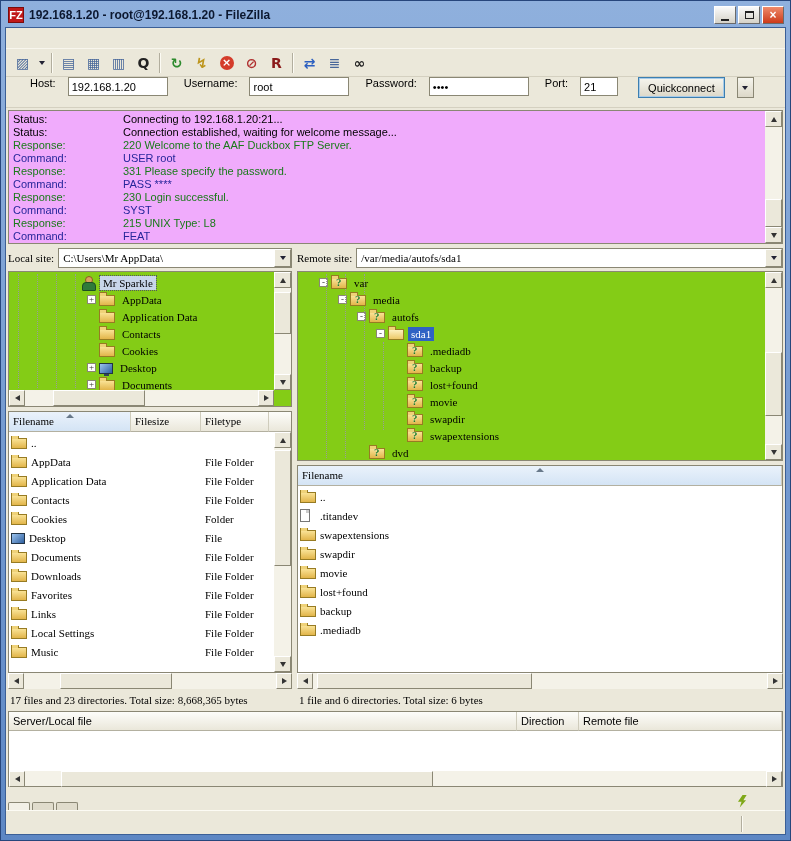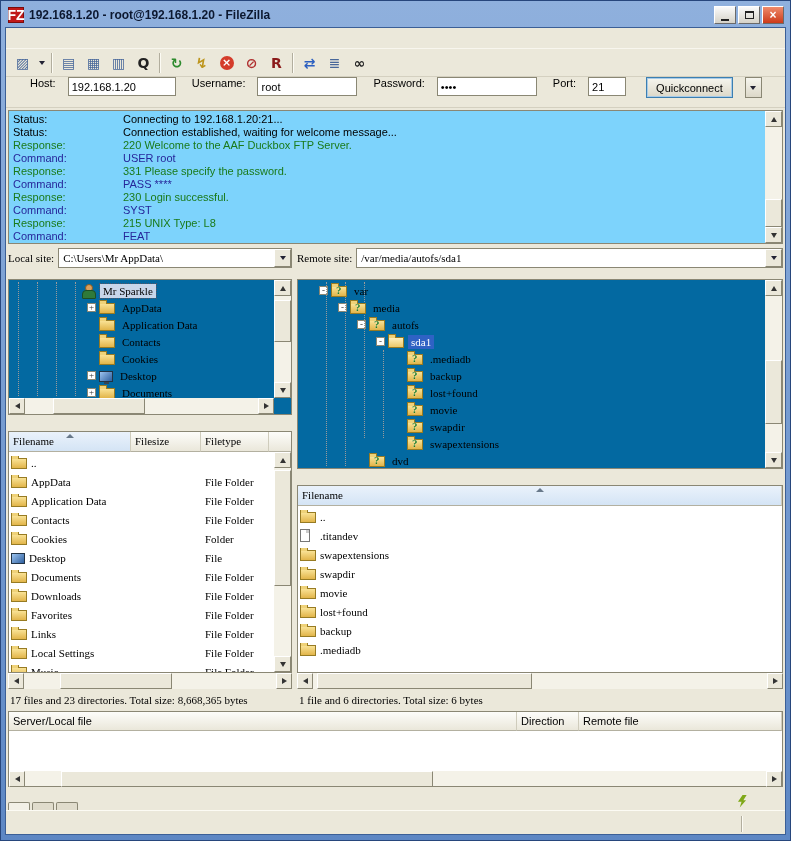--- a/index.html
+++ b/index.html
@@ -5,21 +5,21 @@
   * { margin:0; padding:0; box-sizing:border-box; }
   html,body { background:#d8d8d8; }
   body { font-family:"Liberation Sans","DejaVu Sans",sans-serif; font-size:11px; color:#000; }
 
   .window { width:791px; height:841px; background:linear-gradient(180deg,#8fb0dd,#5d87c4);
             border:1px solid #27467c; padding:0 4px 5px 4px; display:flex; flex-direction:column; overflow:hidden; }
 
   
   .titlebar { height:26px; flex:none; display:flex; align-items:center; gap:5px; padding:2px 2px 0 3px; }
   .app-logo { width:16px; height:16px; flex:none; background:#c01818; border:1px solid #7a0c0c; color:#fff;
-              font-size:14px; font-weight:bold; display:flex; align-items:center; justify-content:center; }
+              font-size:11px; font-weight:bold; display:flex; align-items:center; justify-content:center; }
   .title-text { flex:1; font-size:12px; font-weight:bold; color:#0c1830; white-space:nowrap; overflow:hidden; }
   .title-btns { display:flex; gap:2px; margin-left:auto; }
   .tbn { width:22px; height:18px; border:1px solid; border-color:#fff #6a6a6a #6a6a6a #fff;
          background:linear-gradient(#fafafa,#d5d2c8); display:flex; align-items:center; justify-content:center; }
   .tbn.close { background:linear-gradient(#ef8a6a,#cc3a1a); color:#fff; font-weight:bold; font-size:12px; line-height:10px; }
   .glyph-min { width:8px; height:2px; background:#222; margin-top:9px; }
   .glyph-max { width:9px; height:8px; border:1px solid #222; border-top-width:2px; }
 
   
   .client { flex:1; min-height:0; background:#ebe8da; border:1px solid #3b5f96; display:flex; flex-direction:column; }
@@ -38,28 +38,28 @@
   .c-green .glyph{color:#2e8b2e;font-weight:bold} .c-gold .glyph{color:#bd951c;font-weight:bold}
   .c-red .glyph{color:#b03030;font-weight:bold} .c-maroon .glyph{color:#8b1a1a;font-weight:bold}
   .c-blue .glyph{color:#2b5fc0;font-weight:bold}
   .c-redcircle .glyph{background:#d43c2a;color:#fff;border-radius:50%;width:14px;height:14px;line-height:13px;
                       text-align:center;font-weight:bold;font-size:11px;}
 
   
   .quickbar { height:31px; flex:none; display:flex; gap:12px; padding:0 20px; border-bottom:1px solid #d4d0c0; }
   .qc-label { margin-left:4px; }
   .qc-input { height:19px; border:1px solid #8a8774; background:#fff; padding:0 3px; font:inherit; }
-  .w-host{width:108px} .w-user{width:100px} .w-pass{width:100px} .w-port{width:38px}
+  .w-host{width:100px} .w-user{width:100px} .w-pass{width:100px} .w-port{width:38px}
   .qc-btn { margin-left:8px; height:21px; padding:0 9px; font:inherit; background:linear-gradient(#f6f5ee,#dcd8c8);
             border:1px solid #3c7fb1; box-shadow:0 0 0 1px #a8cbe8 inset; }
   .qc-drop { width:17px; height:21px; background:linear-gradient(#f6f5ee,#dcd8c8); border:1px solid #8a8774;
              display:flex; align-items:center; justify-content:center; }
 
   
-  .log { flex:none; height:134px; margin:2px; background:#7dd3fc; border:1px solid #8a8774; position:relative;
+  .log { flex:none; height:134px; margin:2px; background:#f0abfc; border:1px solid #8a8774; position:relative;
          overflow:hidden; padding:2px 20px 2px 4px; font-size:11px; }
   .log-line { display:flex; line-height:13px; white-space:nowrap; }
   .log-label { width:110px; flex:none; }
   .log-line.status{color:#000} .log-line.response{color:#1a7a1a} .log-line.command{color:#26269a}
 
   
   .bevel { background:#ebe8da; border:1px solid; border-color:#fff #8a8774 #8a8774 #fff; }
   .vsb { position:absolute; top:0; right:0; bottom:0; width:17px; background:#f4f2e8; }
   .vsb .sbtn { position:absolute; left:0; width:17px; height:16px; display:flex; align-items:center; justify-content:center; }
   .vsb .up{top:0} .vsb .dn{bottom:0}
@@ -76,21 +76,21 @@
   
   .panes { flex:1; min-height:0; display:flex; gap:5px; padding:0 2px;font-family:Liberation Serif, serif; }
   .col { display:flex; flex-direction:column; min-width:0; }
   .col.left { width:284px; flex:none; }
   .col.right { flex:1; }
   .site-row { height:23px; flex:none; display:flex; align-items:center; gap:4px; }
   .combo { flex:1; height:20px; background:#fff; border:1px solid #8a8774; display:flex; align-items:center;
            padding-left:4px; white-space:nowrap; overflow:hidden; }
   .combo-btn { margin-left:auto; width:17px; height:18px; flex:none; display:flex; align-items:center; justify-content:center; }
 
-  .tree { position:relative; flex:none; background:#0369a1; border:1px solid #8a8774; margin-top:10px; overflow:hidden; }
+  .tree { position:relative; flex:none; background:#84cc16; border:1px solid #8a8774; margin-top:2px; overflow:hidden; }
   .tree.local { height:136px; }
   .tree.remote { height:190px; }
   .tree-rows { padding:2px 18px 2px 0; }
   .tree-row { height:17px; display:flex; align-items:center; white-space:nowrap; }
   .indent { flex:none; height:1px; }
   .expander { flex:none; width:9px; height:9px; border:1px solid #8a8774; background:#fff; font-size:9px; line-height:7px;
               text-align:center; margin-right:3px; color:#333; }
   .expander:empty { visibility:hidden; }
   .tree-label { padding:1px 3px; }
   .sel .tree-label { background:#2f62c4; color:#fff; }
@@ -109,21 +109,21 @@
       font-weight:bold; font-size:11px; text-shadow:0 0 1px #fff; }
   .icon[data-icon="file"] { width:10px; height:13px; background:#fff; border:1px solid #777; margin:0 10px 0 0; }
   .icon[data-icon="file"]::before { content:""; position:absolute; right:0; top:0; width:3px; height:3px; background:#ccc; }
   .icon[data-icon="desktop"] { width:14px; height:11px; border:1px solid #234; background:linear-gradient(135deg,#9cc4f0,#2e5f9e); margin-top:1px; }
   .icon[data-icon="desktop"]::after { content:""; position:absolute; left:4px; bottom:-3px; width:5px; height:2px; background:#345; }
   .icon[data-icon="user"] { }
   .icon[data-icon="user"]::before { content:""; position:absolute; left:5px; top:-1px; width:6px; height:6px; border-radius:50%; background:#d9a05e; border:1px solid #8a5a20; }
   .icon[data-icon="user"]::after { content:""; position:absolute; left:2px; top:5px; width:12px; height:7px; border-radius:4px 4px 1px 1px; background:#2f7a3a; border:1px solid #1d4d24; }
 
   
-  .list { flex:1; min-height:0; background:#fff; border:1px solid #8a8774; margin-top:16px; display:flex; flex-direction:column;
+  .list { flex:1; min-height:0; background:#fff; border:1px solid #8a8774; margin-top:4px; display:flex; flex-direction:column;
           overflow:hidden; position:relative; }
   .list-hdr { flex:none; display:flex; height:20px; background:#ebe8da; }
   .hcell { position:relative; padding:3px 4px 0 4px; background:linear-gradient(#fdfdfa,#eae7da); border-right:1px solid #cfccbc;
            border-bottom:1px solid #b3b0a0; white-space:nowrap; overflow:hidden; }
   .hcell.sorted { background:linear-gradient(#eaf2fb,#d4e4f5); }
   .hcell.sorted::after { content:""; position:absolute; top:2px; left:50%; margin-left:-4px;
            border-left:4px solid transparent; border-right:4px solid transparent; border-bottom:4px solid #68798a; }
   .hfill { flex:1; background:linear-gradient(#fdfdfa,#eae7da); border-bottom:1px solid #b3b0a0; }
   .c-name{width:122px} .c-size{width:70px} .c-type{width:68px}
   .c-rname{width:525px} .c-qfile{width:508px} .c-qdir{width:62px} .c-qrfile{flex:1}

